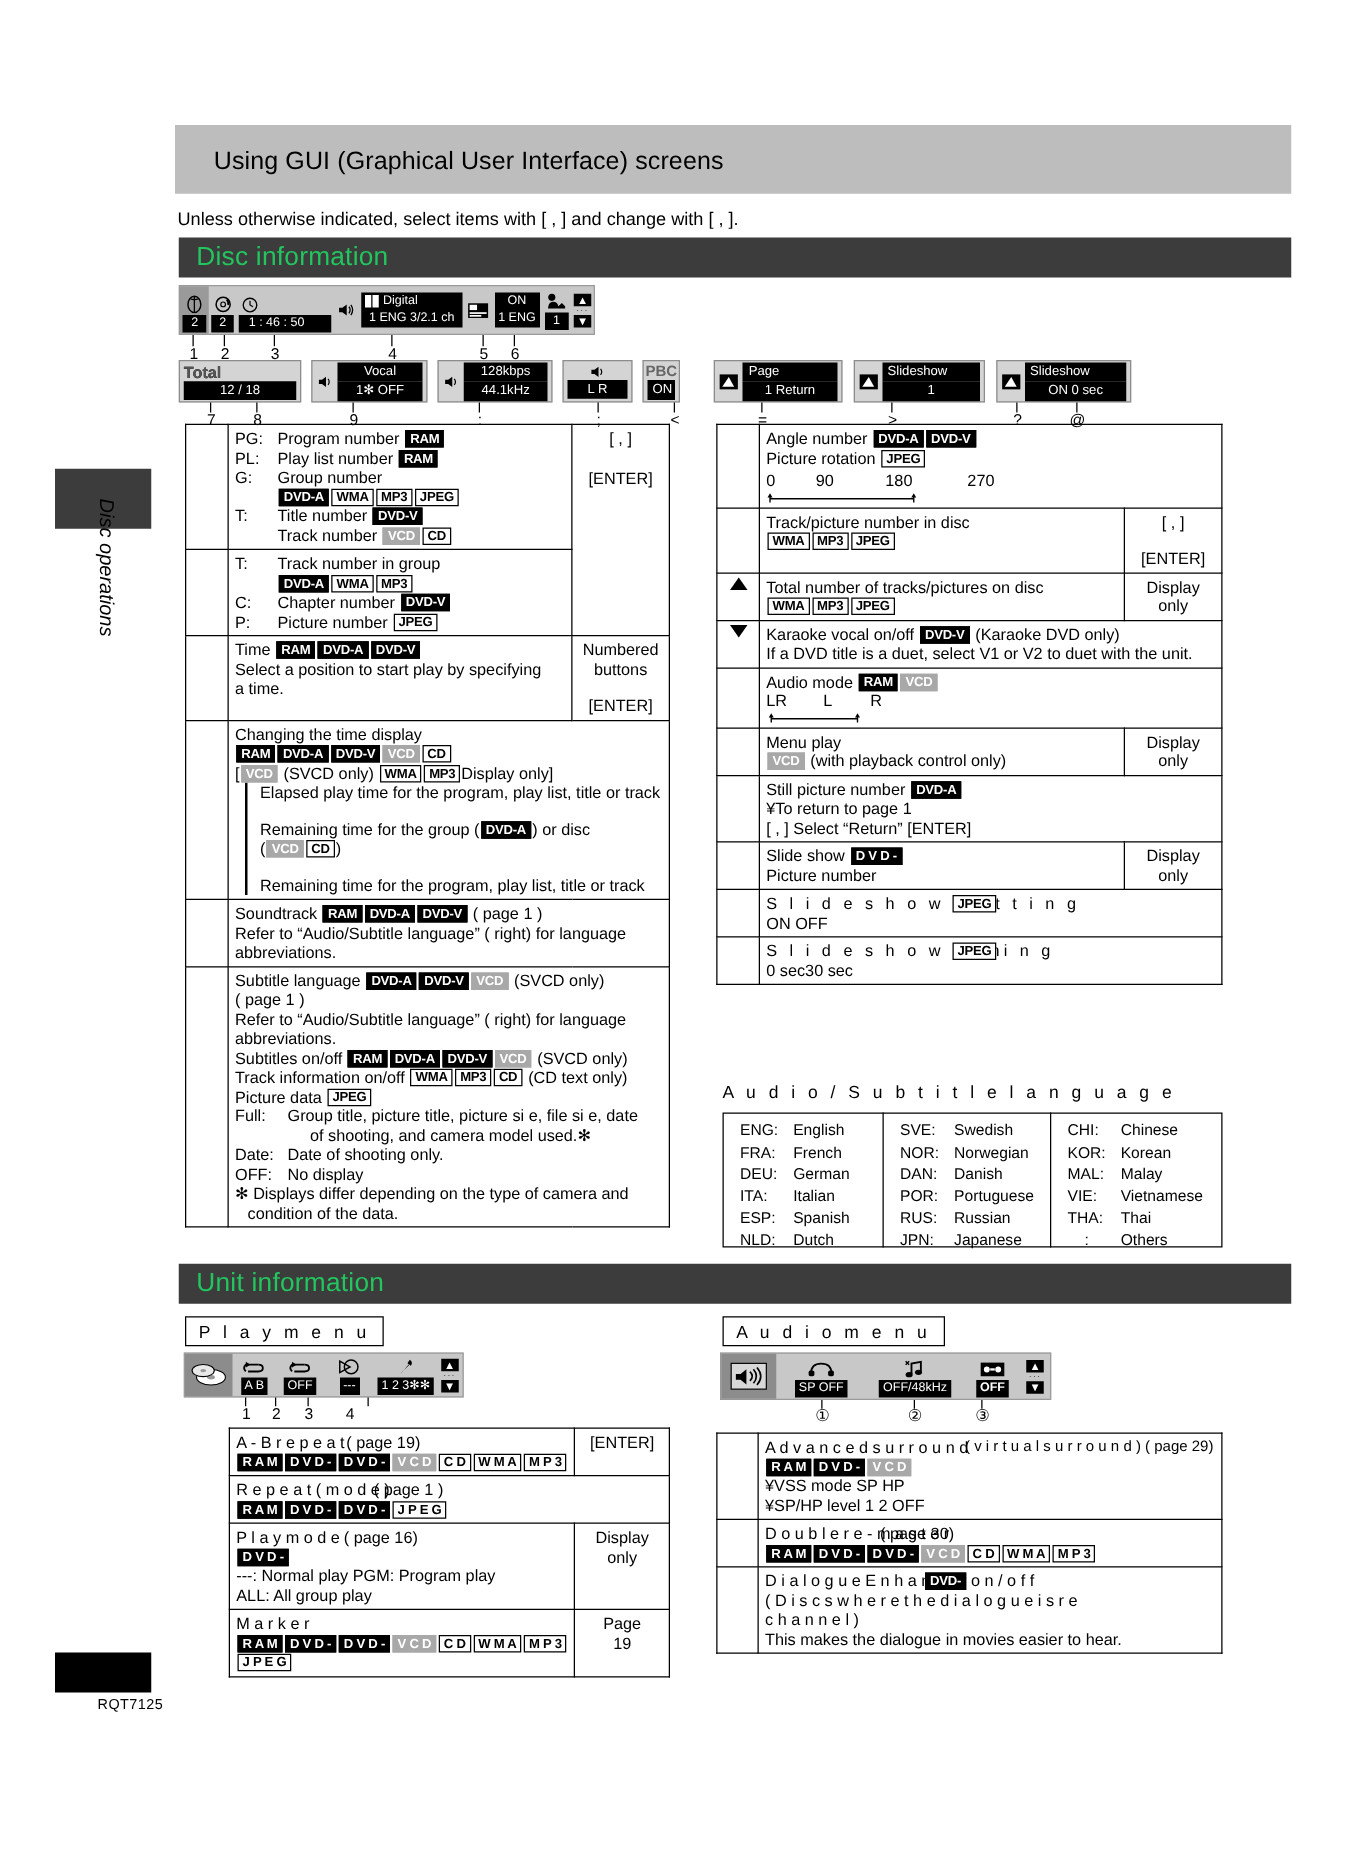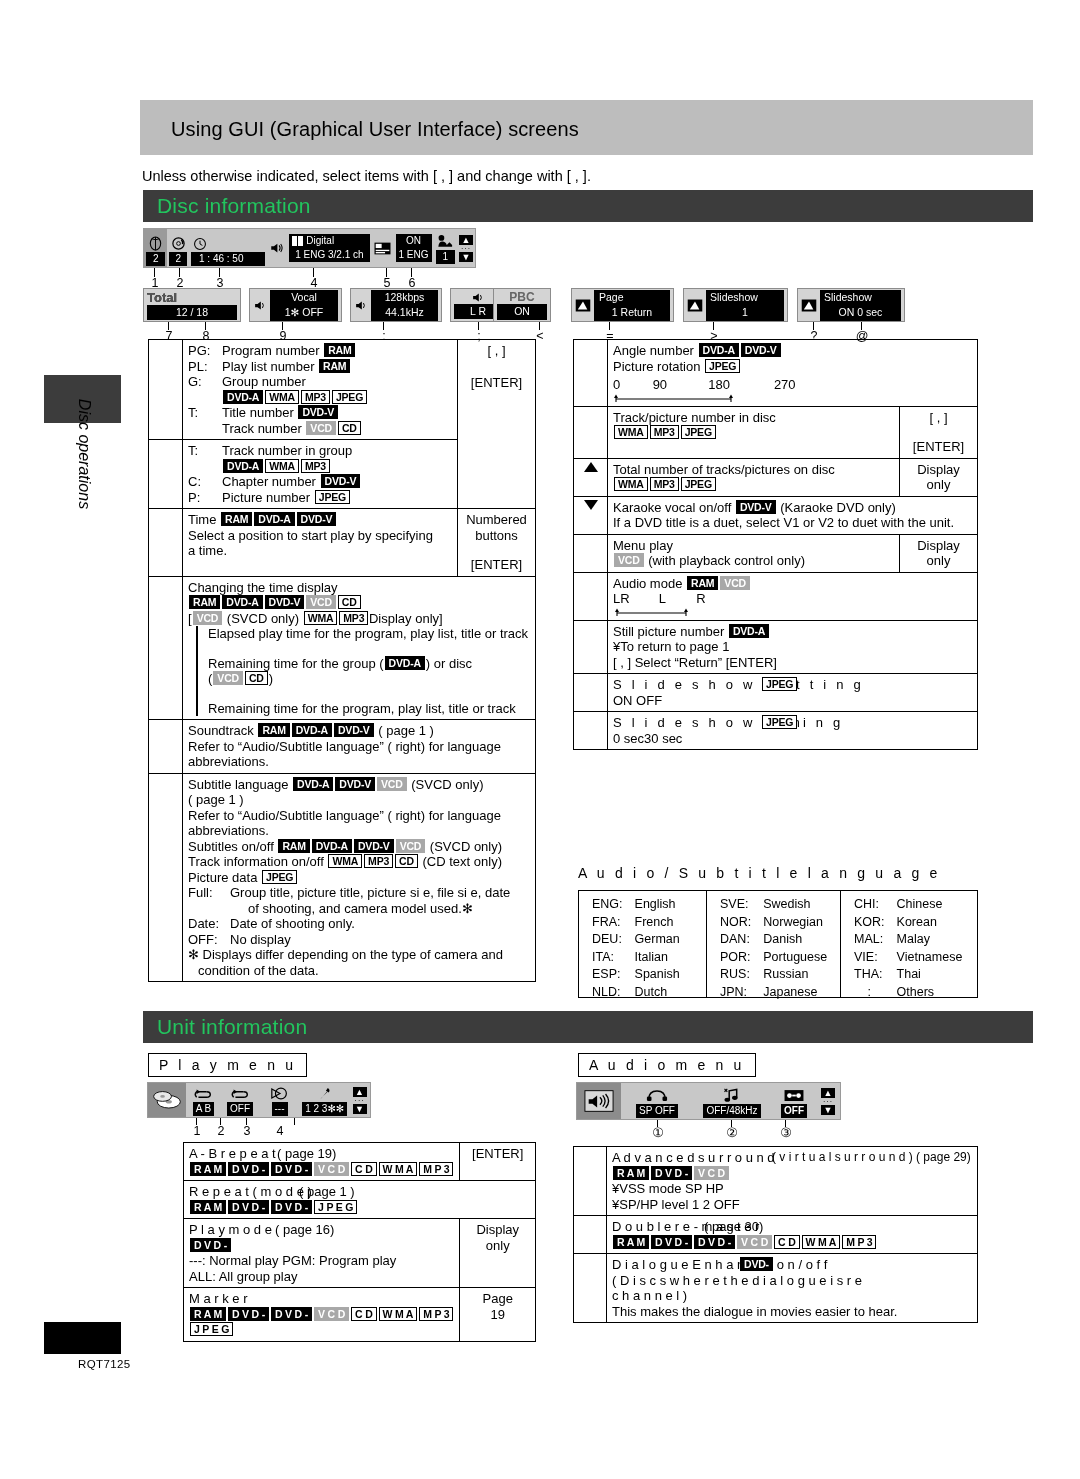--- a/index.html
+++ b/index.html
@@ -287,21 +287,21 @@
     <span>
         <svg width="14" height="13" viewBox="0 0 16 16">
           <path d="M2 6 h3 l4-3 v10 l-4-3 H2 z" fill="#000"></path>
           <path d="M11 5 Q13.3 8 11 11" stroke="#000" stroke-width="1.2" fill="none"></path>
         </svg>
       </span>
     <div class="blk" style="width:100%">L R</div>
   </div>
 </div>
 
-<div class="sbox" style="left:493px;top:288px;width:58px">
+<div class="sbox" style="left:514px;top:288px;width:30px">
   <div style="display:flex;flex-direction:column;width:100%;align-items:center">
     <div class="lbl" style="font-size:12px;color:#666">PBC</div>
     <div class="blk" style="width:100%">ON</div>
   </div>
 </div>
 
 <div class="sbox" style="left:571px;top:288px;width:103px">
   <span>
       <svg width="16" height="13" viewBox="0 0 18 15">
         <rect x="0.6" y="0.6" width="16.8" height="13.8" fill="#000"></rect>
@@ -504,55 +504,66 @@
     <td class="narrow">
           <div class="tri-dn"></div>
         </td>
     <td colspan="2">
       <div><span>Karaoke vocal on/off</span>  <span class="chip dark">DVD-V</span> <span>(Karaoke DVD only)</span></div>
       <div>If a DVD title is a duet, select V1 or V2 to duet with the unit.</div>
     </td>
   </tr>
   <tr>
     <td class="narrow"></td>
-    <td>
-      <div>Menu play</div>
-      <div><span class="chip grey">VCD</span> <span>(with playback control only)</span></div>
-    </td>
-    <td class="actcol">
-      <div>Display</div>
-      <div>only</div>
-    </td>
-  </tr>
-  <tr>
-    <td class="narrow"></td>
     <td colspan="2">
       <div><span>Audio mode</span>  <span class="chip dark">RAM</span><span class="chip grey">VCD</span></div>
       <div>
         <span style="display:inline-block;width:42px">LR</span>
         <span style="display:inline-block;width:34px">L</span>
         <span>R</span>
       </div>
       <div style="position:relative;height:10px">
         <svg width="100" height="10" viewBox="0 0 100 10">
               <path d="M4 6 L73 6" stroke="#000" stroke-width="1.1"></path>
               <path d="M4 9 L4 3" stroke="#000" stroke-width="1.1"></path>
               <path d="M73 9 L73 3" stroke="#000" stroke-width="1.1"></path>
               <path d="M2 5 L4 1.6 L6 5 z" fill="#000"></path>
               <path d="M71 5 L73 1.6 L75 5 z" fill="#000"></path>
             </svg>
       </div>
     </td>
   </tr>
   <tr>
     <td class="narrow"></td>
+    <td>
+      <div>Menu play</div>
+      <div><span class="chip grey">VCD</span> <span>(with playback control only)</span></div>
+    </td>
+    <td class="actcol">
+      <div>Display</div>
+      <div>only</div>
+    </td>
+  </tr>
+  <tr>
+    <td class="narrow"></td>
     <td colspan="2">
       <div><span>Still picture number</span>  <span class="chip dark">DVD-A</span></div>
       <div>¥To return to page 1</div>
       <div>  [  ,  ]     Select “Return”     [ENTER]</div>
+    </td>
+  </tr>
+  <tr>
+    <td class="narrow"></td>
+    <td>
+      <div><span>Slide show</span>  <span class="chip dark">D V D -</span></div>
+      <div>Picture number</div>
+    </td>
+    <td class="actcol">
+      <div>Display</div>
+      <div>only</div>
     </td>
   </tr>
   <tr>
     <td class="narrow"></td>
     <td colspan="2">
       <div class="ov" style="width:330px">
         <span class="spaced">S l i d e    s h o w   s e t t i n g</span>
         <span class="o2" style="left:148px;top:0"><span class="chip lite">JPEG</span></span>
       </div>
       <div>ON      OFF</div>

